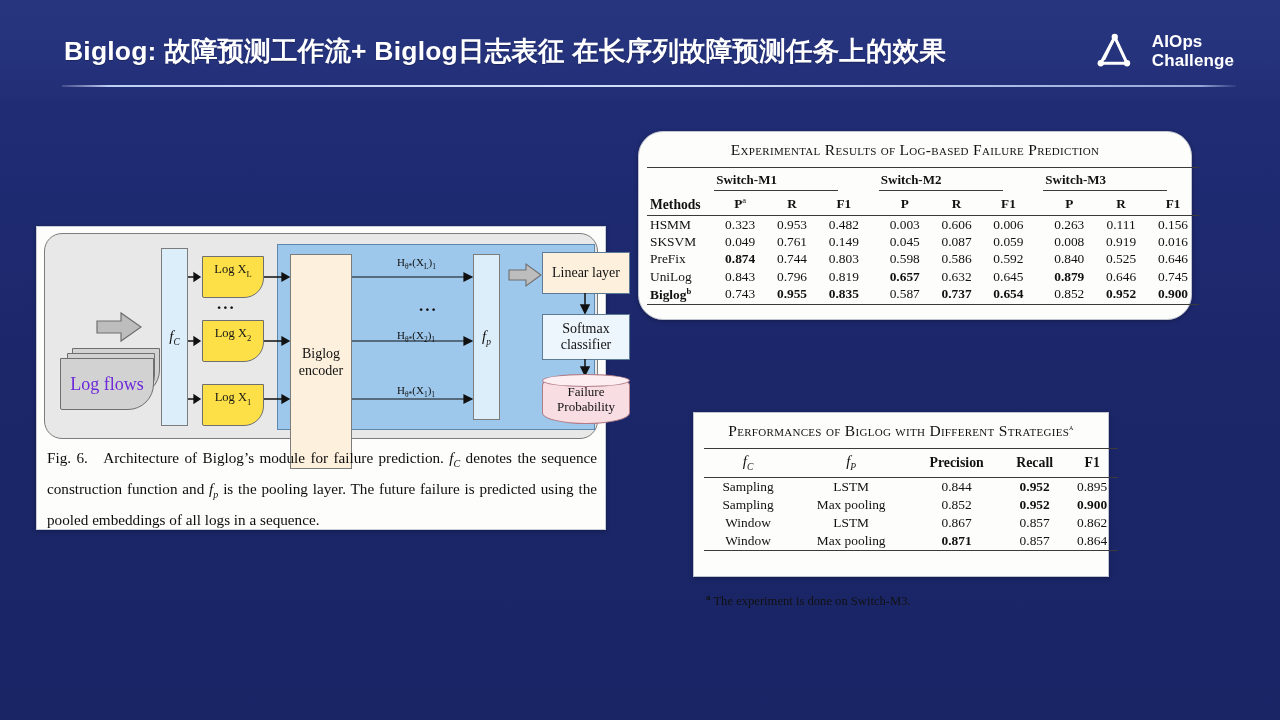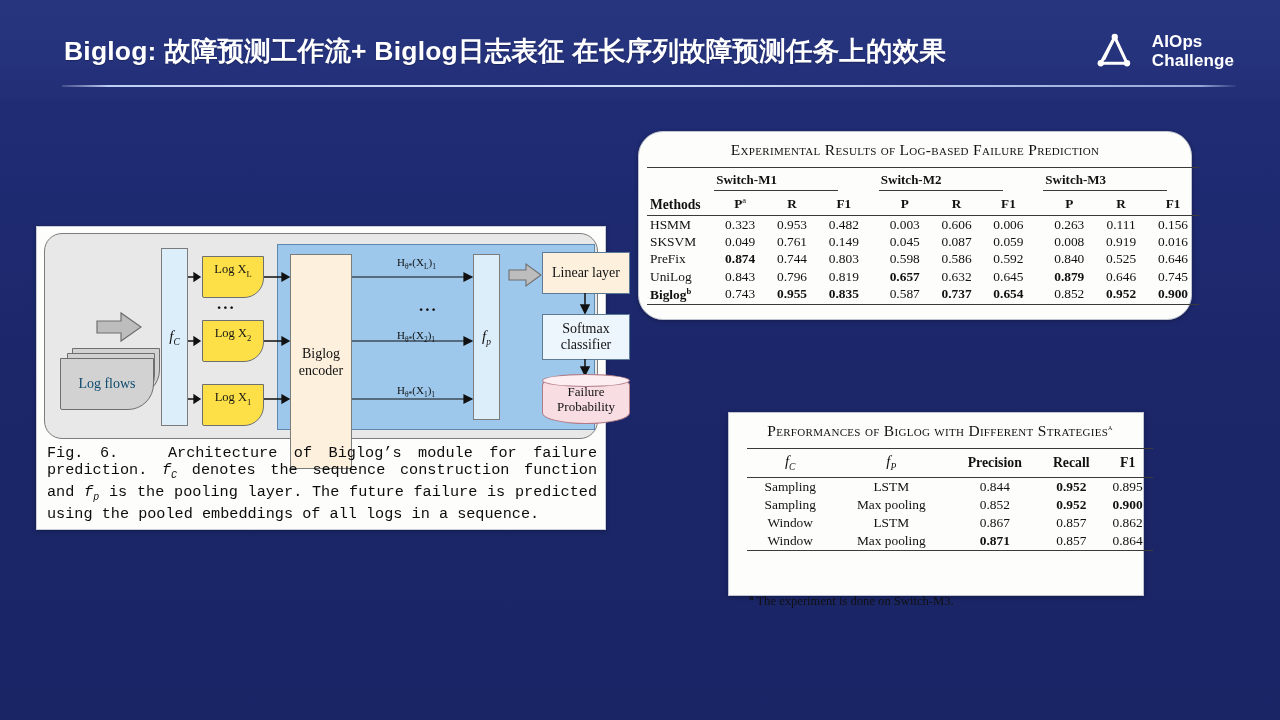--- a/index.html
+++ b/index.html
@@ -108,21 +108,21 @@
     position: absolute;
     background: #d2d2d2;
     border: 1.3px solid #6f6f6f;
     border-radius: 0 0 26px 2px;
   }
   #lf3 { left: 27px; top: 114px; width: 88px; height: 48px; }
   #lf2 { left: 22px; top: 119px; width: 88px; height: 48px; }
   #lf1 {
     left: 15px; top: 124px; width: 94px; height: 52px;
     display: flex; align-items: center; justify-content: center;
-    font-size: 14px; color: #0c4a6e;
+    font-size: 18px; color: #6d28d9;
   }
 
   
   #arrow-in {
     position: absolute;
     left: 50px; top: 76px;
     width: 48px; height: 34px;
   }
 
   
@@ -242,41 +242,41 @@
     width: 88px; height: 13px;
     border: 1.3px solid #b07b85;
     border-radius: 50%;
     background: #fdeef1;
   }
 
   #fig-caption {
     position: absolute;
     left: 10px; top: 218px;
     width: 550px;
-    font-family: Liberation Mono, monospace;
+    font-family: Liberation Serif, serif;
     font-size: 15.2px;
-    line-height: 17px;
+    line-height: 25px;
     color: #0d0d0d;
     text-align: justify;
   }
   #fig-caption i { font-style: italic; }
   #fig-caption sub { font-size: 10px; }
 
   
   .table-card {
     position: absolute;
     background: #fdfdfb;
     border: 1px solid #bfc4d0;
     box-shadow: 0 1px 4px rgba(0,0,0,0.3);
     font-family: "Liberation Serif", serif;
     color: #111;
   }
 
   #table1-card { left: 638px; top: 131px; width: 554px; height: 189px; border-radius: 25px; }
-  #table2-card { left: 728px; top: 412px; width: 416px; height: 184px; padding-left: 8px; }
+  #table2-card { left: 693px; top: 412px; width: 416px; height: 165px; }
 
   .tbl-title {
     text-align: center;
     font-size: 15.5px;
     padding: 9px 6px 8px 6px;
     font-variant: small-caps;
     letter-spacing: 0.3px;
     white-space: nowrap;
   }
   .tbl-title sup { font-size: 9px; }

